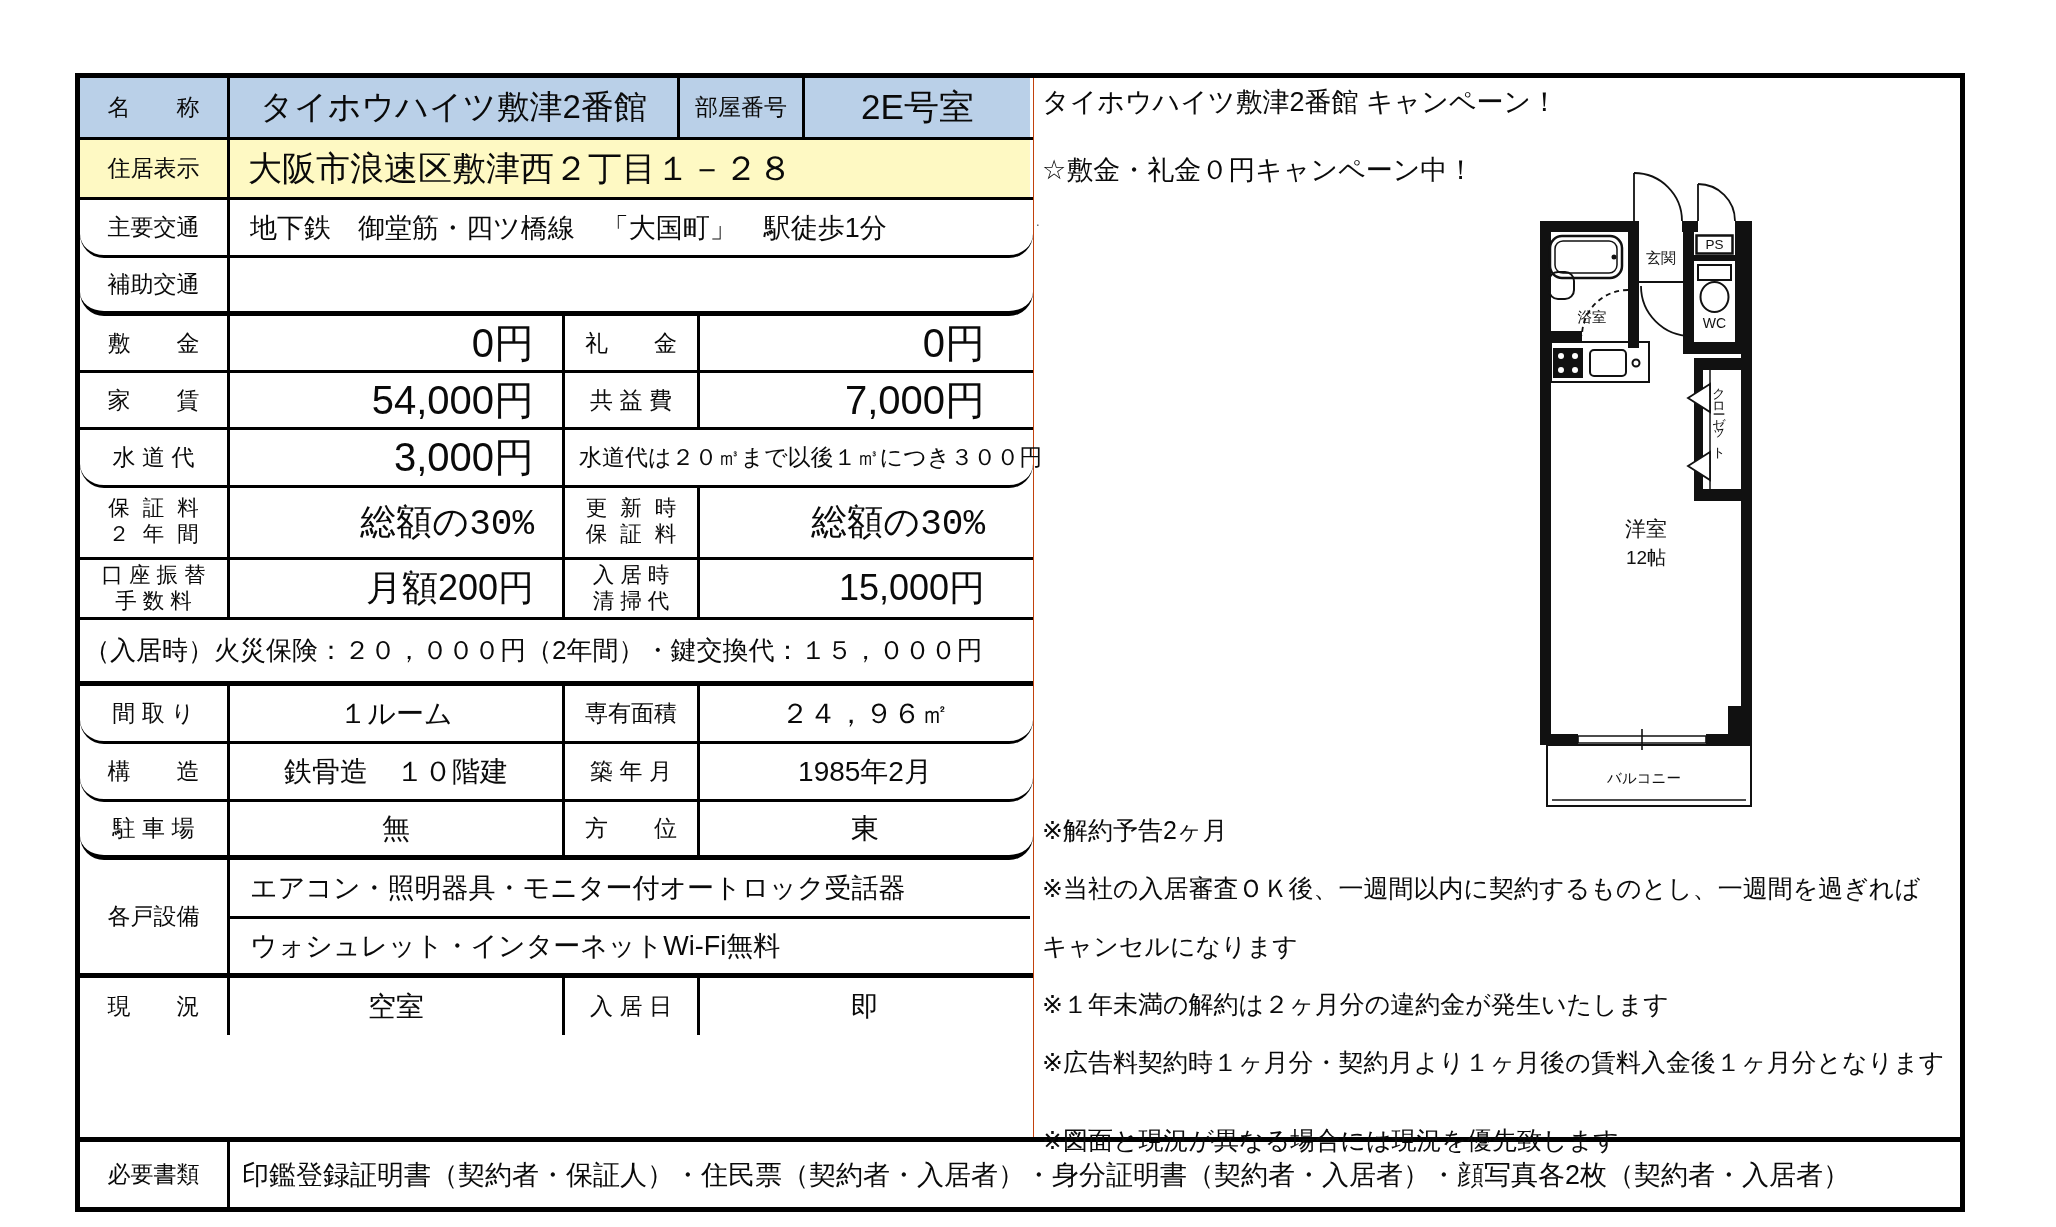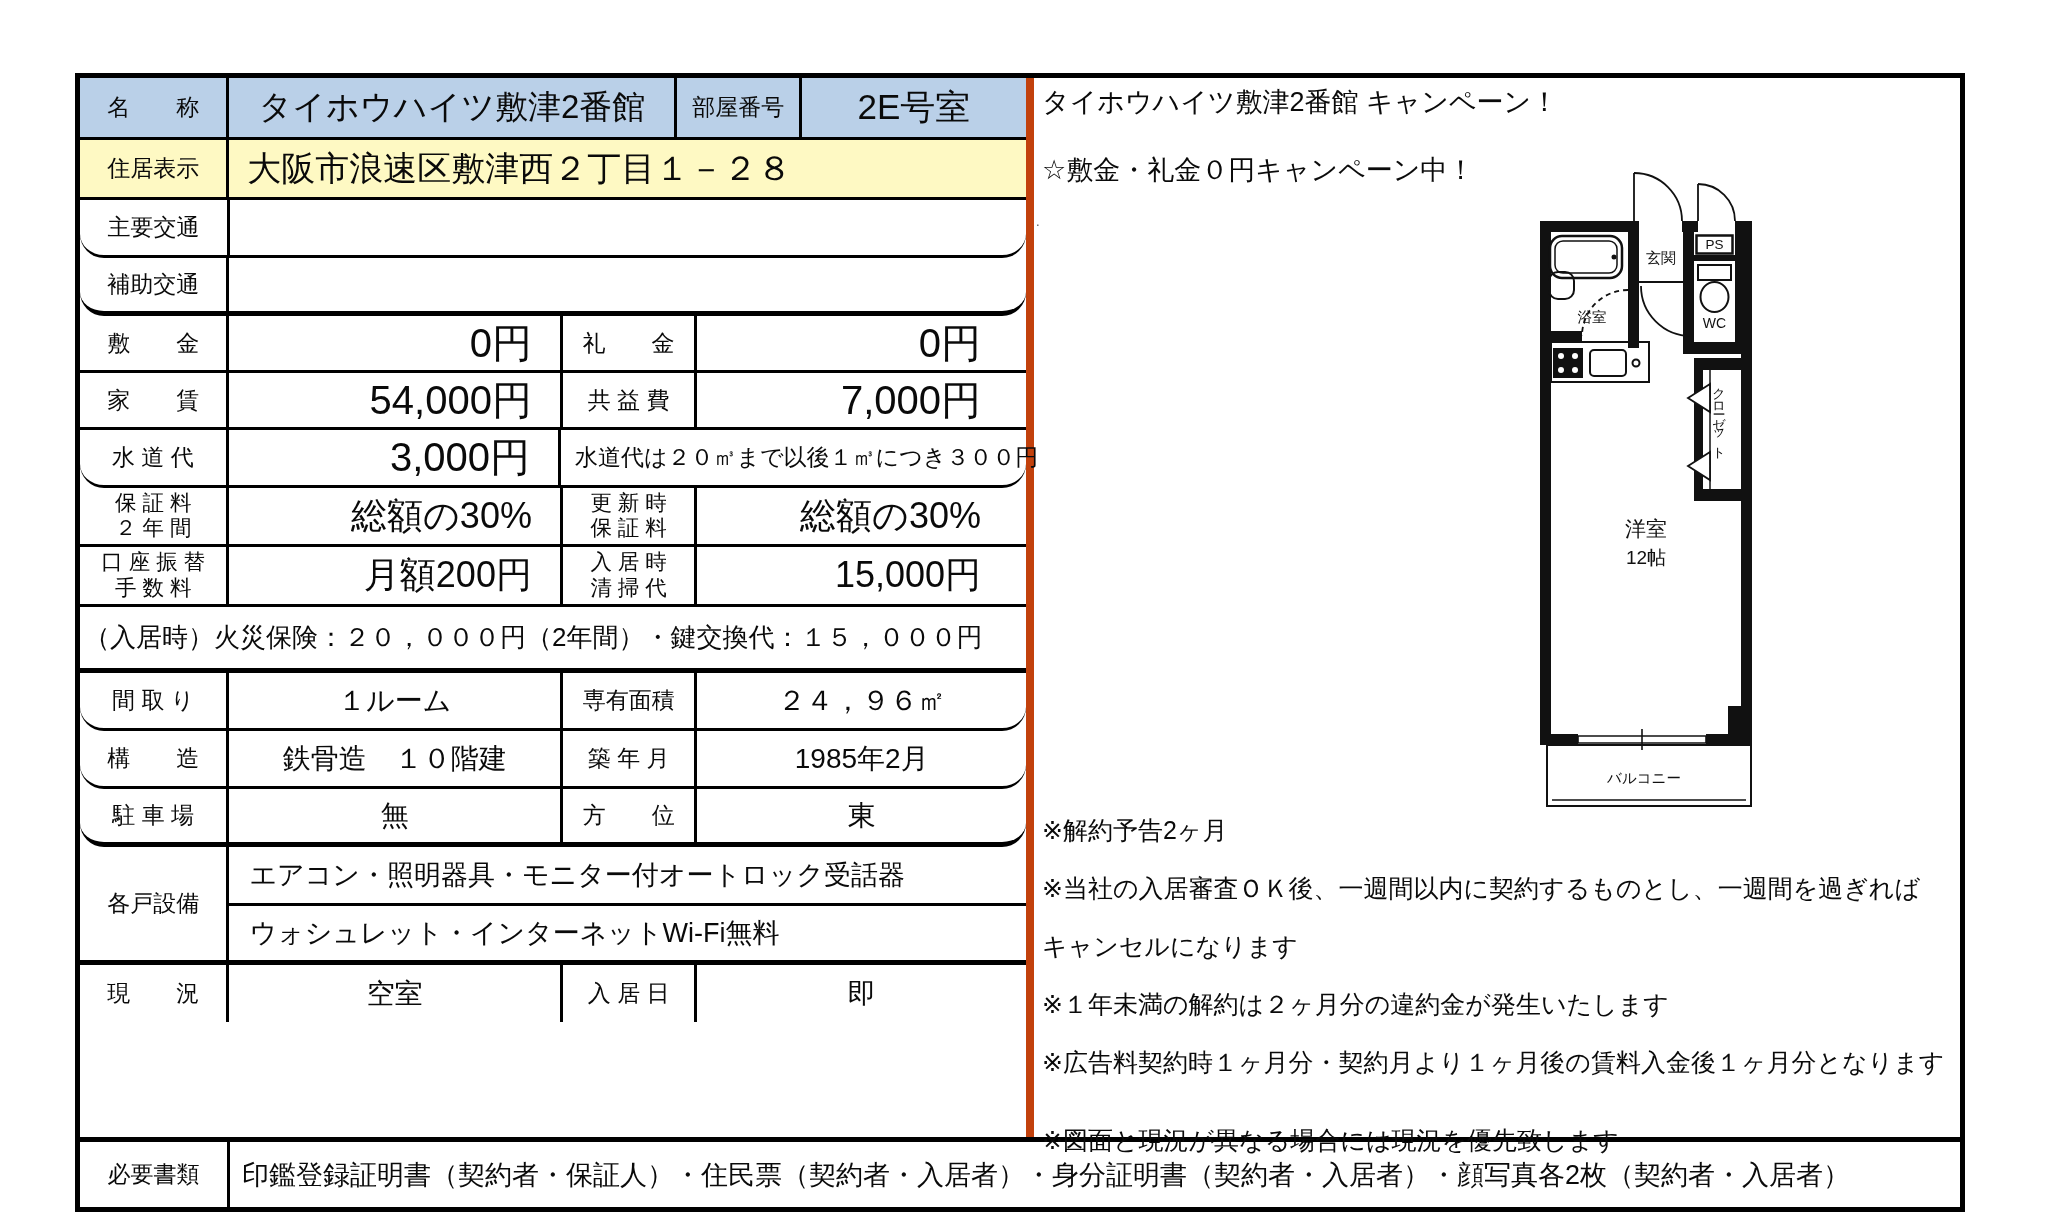--- a/index.html
+++ b/index.html
@@ -1,38 +1,38 @@
 <!DOCTYPE html>
 <html><head>
 <meta charset="utf-8">
 <style>
   html,body{margin:0;padding:0;width:2056px;height:1227px;background:#ffffff;overflow:hidden;}
   body{font-family:"Liberation Sans","DejaVu Sans",sans-serif;color:#0a0a0a;}
   #sheet{position:absolute;left:0;top:0;width:2056px;height:1227px;background:#ffffff;}
   
   #frame{position:absolute;left:75px;top:73px;width:1890px;height:1139px;border:5px solid #000;box-sizing:border-box;}
   
-  #ltable{position:absolute;left:0;top:0;width:954px;height:1059px;border-right:8px solid #c2410c;box-sizing:border-box;background:#fff;}
+  #ltable{position:absolute;left:0;top:0;width:954px;height:1059px;border-right:1px solid #c2410c;box-sizing:border-box;background:#fff;}
   .row{display:flex;border-bottom:3px solid #000;box-sizing:border-box;white-space:nowrap;}
   .row.thick{border-bottom-width:5px;}
   .row.nob{border-bottom:none;}
   .cell{border-right:3px solid #000;box-sizing:border-box;display:flex;align-items:center;overflow:visible;}
   .cell.last{border-right:none;}
   .lbl{justify-content:center;font-size:23px;}
   .lbl2{flex-direction:column;justify-content:center;font-size:21.5px;line-height:1.18;}
   .w150{width:150px;}.w335{width:335px;}.w135{width:135px;}.w330{width:330px;}
   .w450{width:450px;}.w125{width:125px;}.w225{width:225px;}.w800{width:800px;}.w465{width:465px;}
   .blue{background:#bad0e8;}
   .gray{background:#fef9c3;}
   .big{font-size:40px;justify-content:flex-end;}
   .big2{font-size:36px;justify-content:flex-end;}
   .pr28{padding-right:28px;}.pr45{padding-right:45px;}
   .ctr{justify-content:center;font-size:28px;}
   .txt{font-size:27px;padding-left:20px;}
-  .h62{height:62px;}.h60{height:60px;}.h58{height:58px;border-radius:24px;}.h57{height:57px;}.h59{height:59px;}.h66{height:66px;}.h118{height:118px;}
+  .h62{height:62px;}.h60{height:60px;}.h58{height:58px;border-radius:24px;}.h57{height:57px;}.h59{height:72px;font-family:Liberation Mono, monospace;}.h66{height:66px;}.h118{height:118px;}
   .namev{font-size:33px;justify-content:center;}
   .roomv{font-size:35px;justify-content:center;}
   .addrv{font-size:34px;padding-left:18px;}
   .note-sm{font-size:23px;padding-left:14px;}
   .fullnote{font-size:26px;padding-left:4px;width:950px;}
   .stack{display:flex;flex-direction:column;width:800px;}
   .stack .sub{display:flex;align-items:center;border-bottom:3px solid #000;box-sizing:border-box;height:59px;}
   .stack .sub.nob{border-bottom:none;height:54px;}
   
   #docrow{position:absolute;left:0;bottom:0;width:1880px;height:70px;border-top:5px solid #000;box-sizing:border-box;display:flex;background:#fff;}
@@ -63,20 +63,21 @@
         <div class="cell roomv w225 blue last">2E号室</div>
       </div>
 
       <div class="row h60">
         <div class="cell lbl w150 gray">住居表示</div>
         <div class="cell addrv w800 gray last">大阪市浪速区敷津西２丁目１－２８</div>
       </div>
 
       <div class="row h58">
         <div class="cell lbl w150">主要交通</div>
+        <div class="cell txt w800 last">地下鉄　御堂筋・四ツ橋線　「大国町」　駅徒歩1分</div>
       </div>
 
       <div class="row h58 thick">
         <div class="cell lbl w150">補助交通</div>
         <div class="cell txt w800 last"></div>
       </div>
 
       <div class="row h57">
         <div class="cell lbl w150">敷　　金</div>
         <div class="cell big w335 pr28">0円</div>

